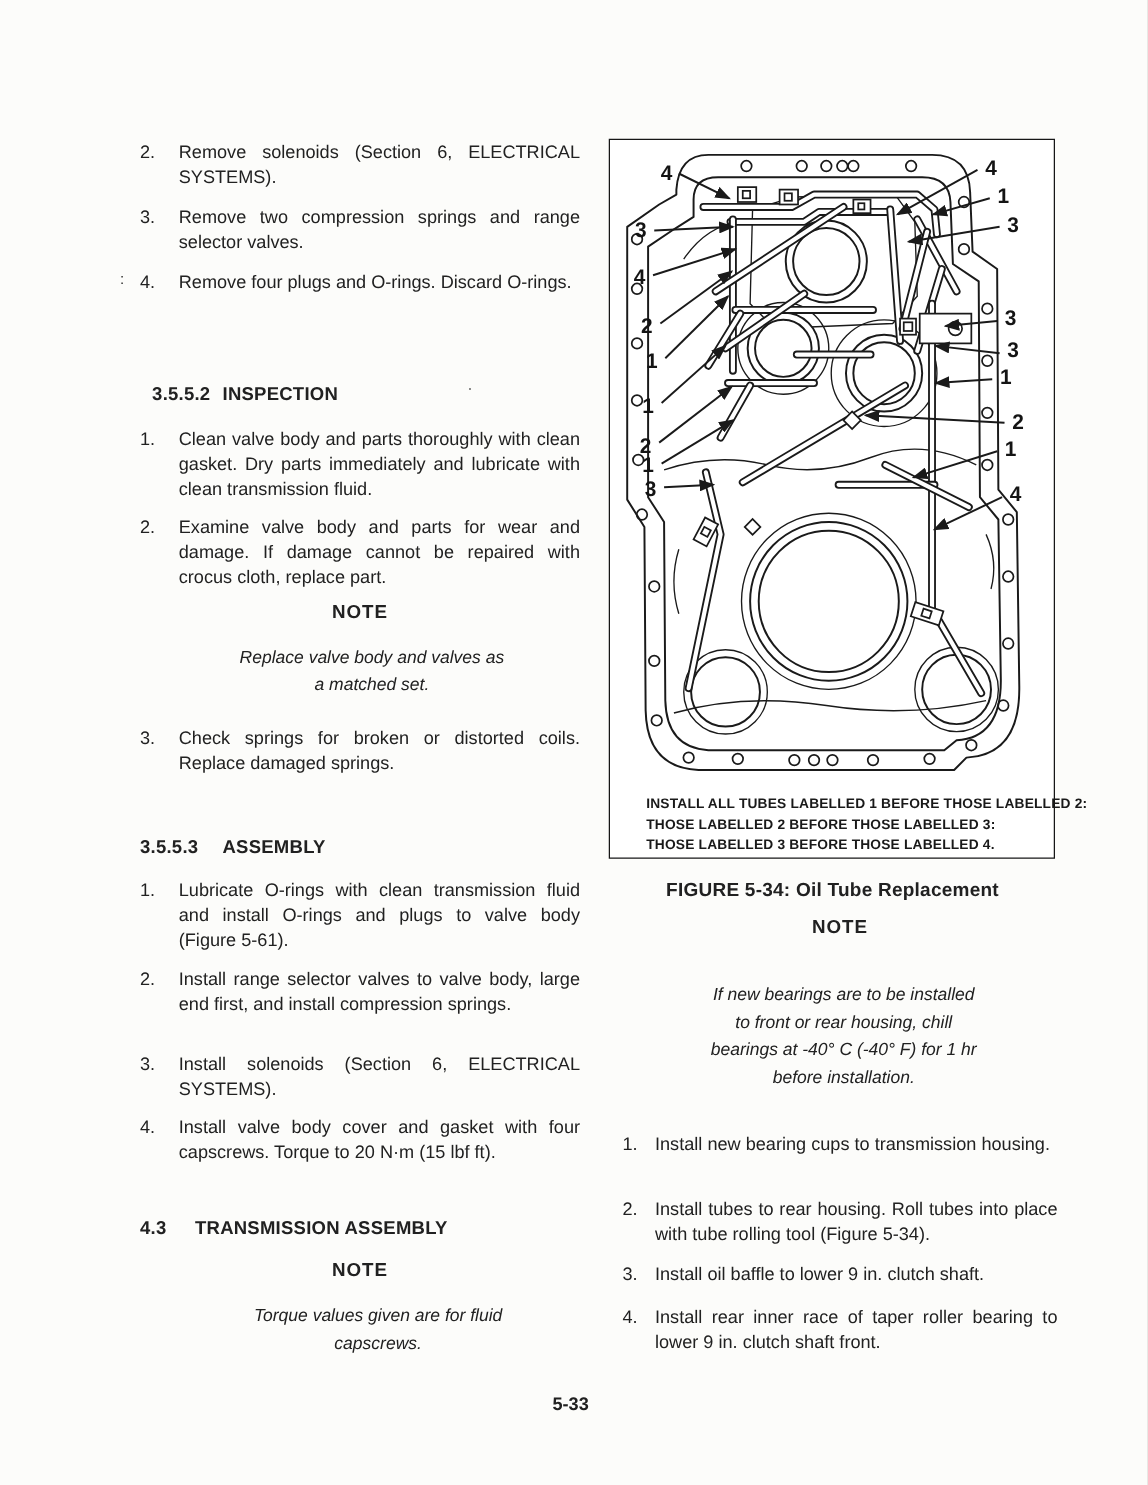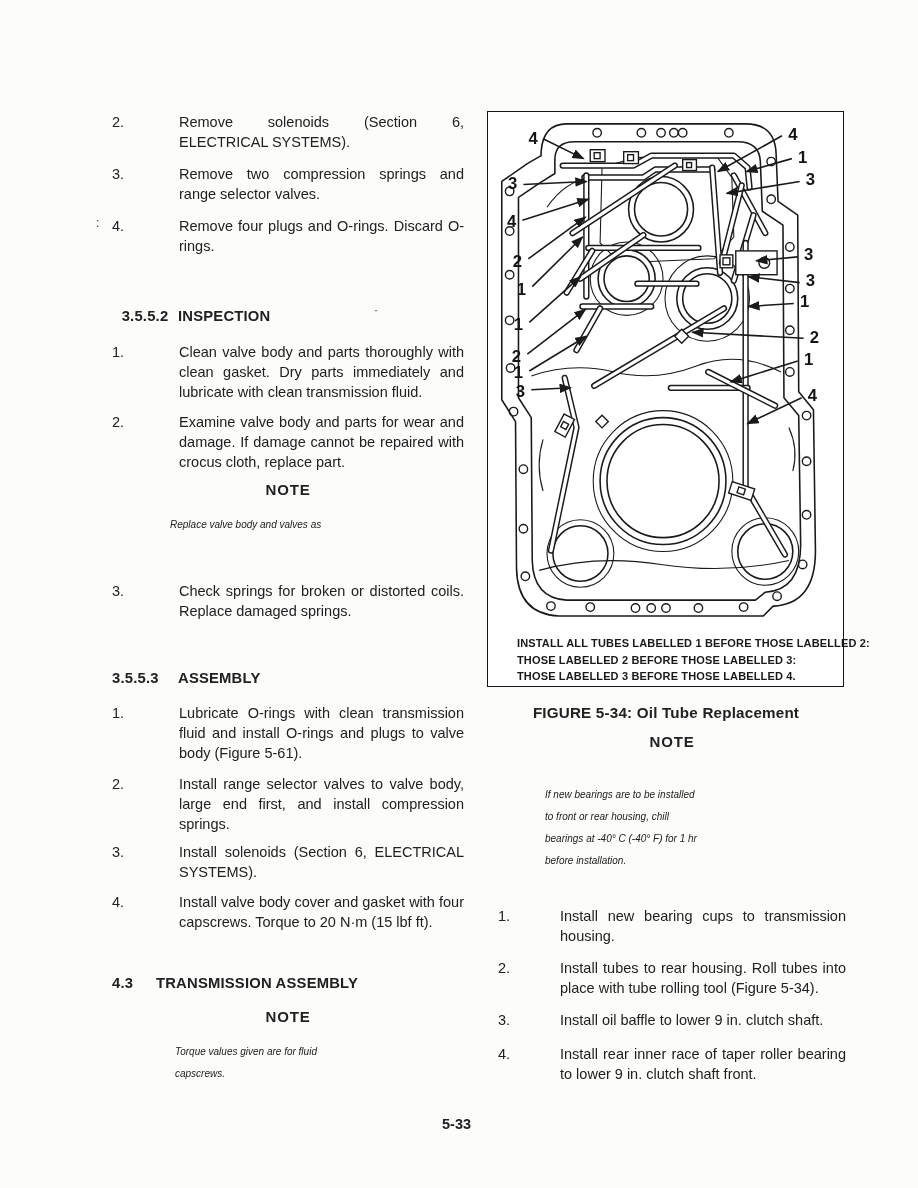--- a/index.html
+++ b/index.html
@@ -7,26 +7,26 @@
     position:relative;width:918px;height:1188px;margin:0 auto;
     background:#fcfcfa;overflow:hidden;
     font-family:"Liberation Sans",sans-serif;color:#212121;
     -webkit-font-smoothing:antialiased;
   }
   .abs{position:absolute;}
   
   .step{display:flex;font-size:14.5px;line-height:20px;}
   .step .num{flex:0 0 31px;}
   .rstep .num{flex:0 0 26px;}
-  .step .txt{flex:1 1 auto;text-align:justify;margin-left:36px;}
+  .step .txt{flex:1 1 auto;text-align:justify;}
   .sec{font-weight:bold;font-size:14.8px;letter-spacing:.2px;white-space:nowrap;}
   .sec .sn{display:inline-block;min-width:66px;}
   .sec .sn-sm{display:inline-block;min-width:44px;}
   .note-label{font-weight:bold;font-size:15px;letter-spacing:.8px;text-align:center;}
-  .inote{font-style:italic;font-size:10px;line-height:22px;}
+  .inote{font-style:italic;font-size:14px;line-height:22px;text-align:center;}
   .caption{font-weight:bold;font-size:15.2px;text-align:center;letter-spacing:.2px;}
   .pagenum{font-weight:bold;font-size:14.5px;text-align:left;}
   .speck{font-size:12px;color:#2a2a2a;}
   
   .figbox{
     position:absolute;left:487px;top:111px;width:355px;height:574px;
     border:1.6px solid #161616;background:#fff;
   }
   .fig-instr{
     position:absolute;left:29px;top:523px;width:310px;
@@ -65,20 +65,21 @@
     <span class="txt">Clean valve body and parts thoroughly with clean gasket. Dry parts immediately and lubricate with clean transmission fluid.</span>
   </div>
   <div class="abs step" style="left:112px;top:412px;width:352px;">
     <span class="num">2.</span>
     <span class="txt">Examine valve body and parts for wear and damage. If damage cannot be repaired with crocus cloth, replace part.</span>
   </div>
 
   <div class="abs note-label" style="left:112px;top:481px;width:352px;">NOTE</div>
   <div class="abs inote" style="left:170px;top:514px;width:255px;">
     <div>Replace valve body and valves as</div>
+    <div>a matched set.</div>
   </div>
 
   <div class="abs step" style="left:112px;top:581px;width:352px;">
     <span class="num">3.</span>
     <span class="txt">Check springs for broken or distorted coils. Replace damaged springs.</span>
   </div>
 
   <div class="abs sec" style="left:112px;top:670px;">
     <span class="sn">3.5.5.3</span><span>ASSEMBLY</span>
   </div>

